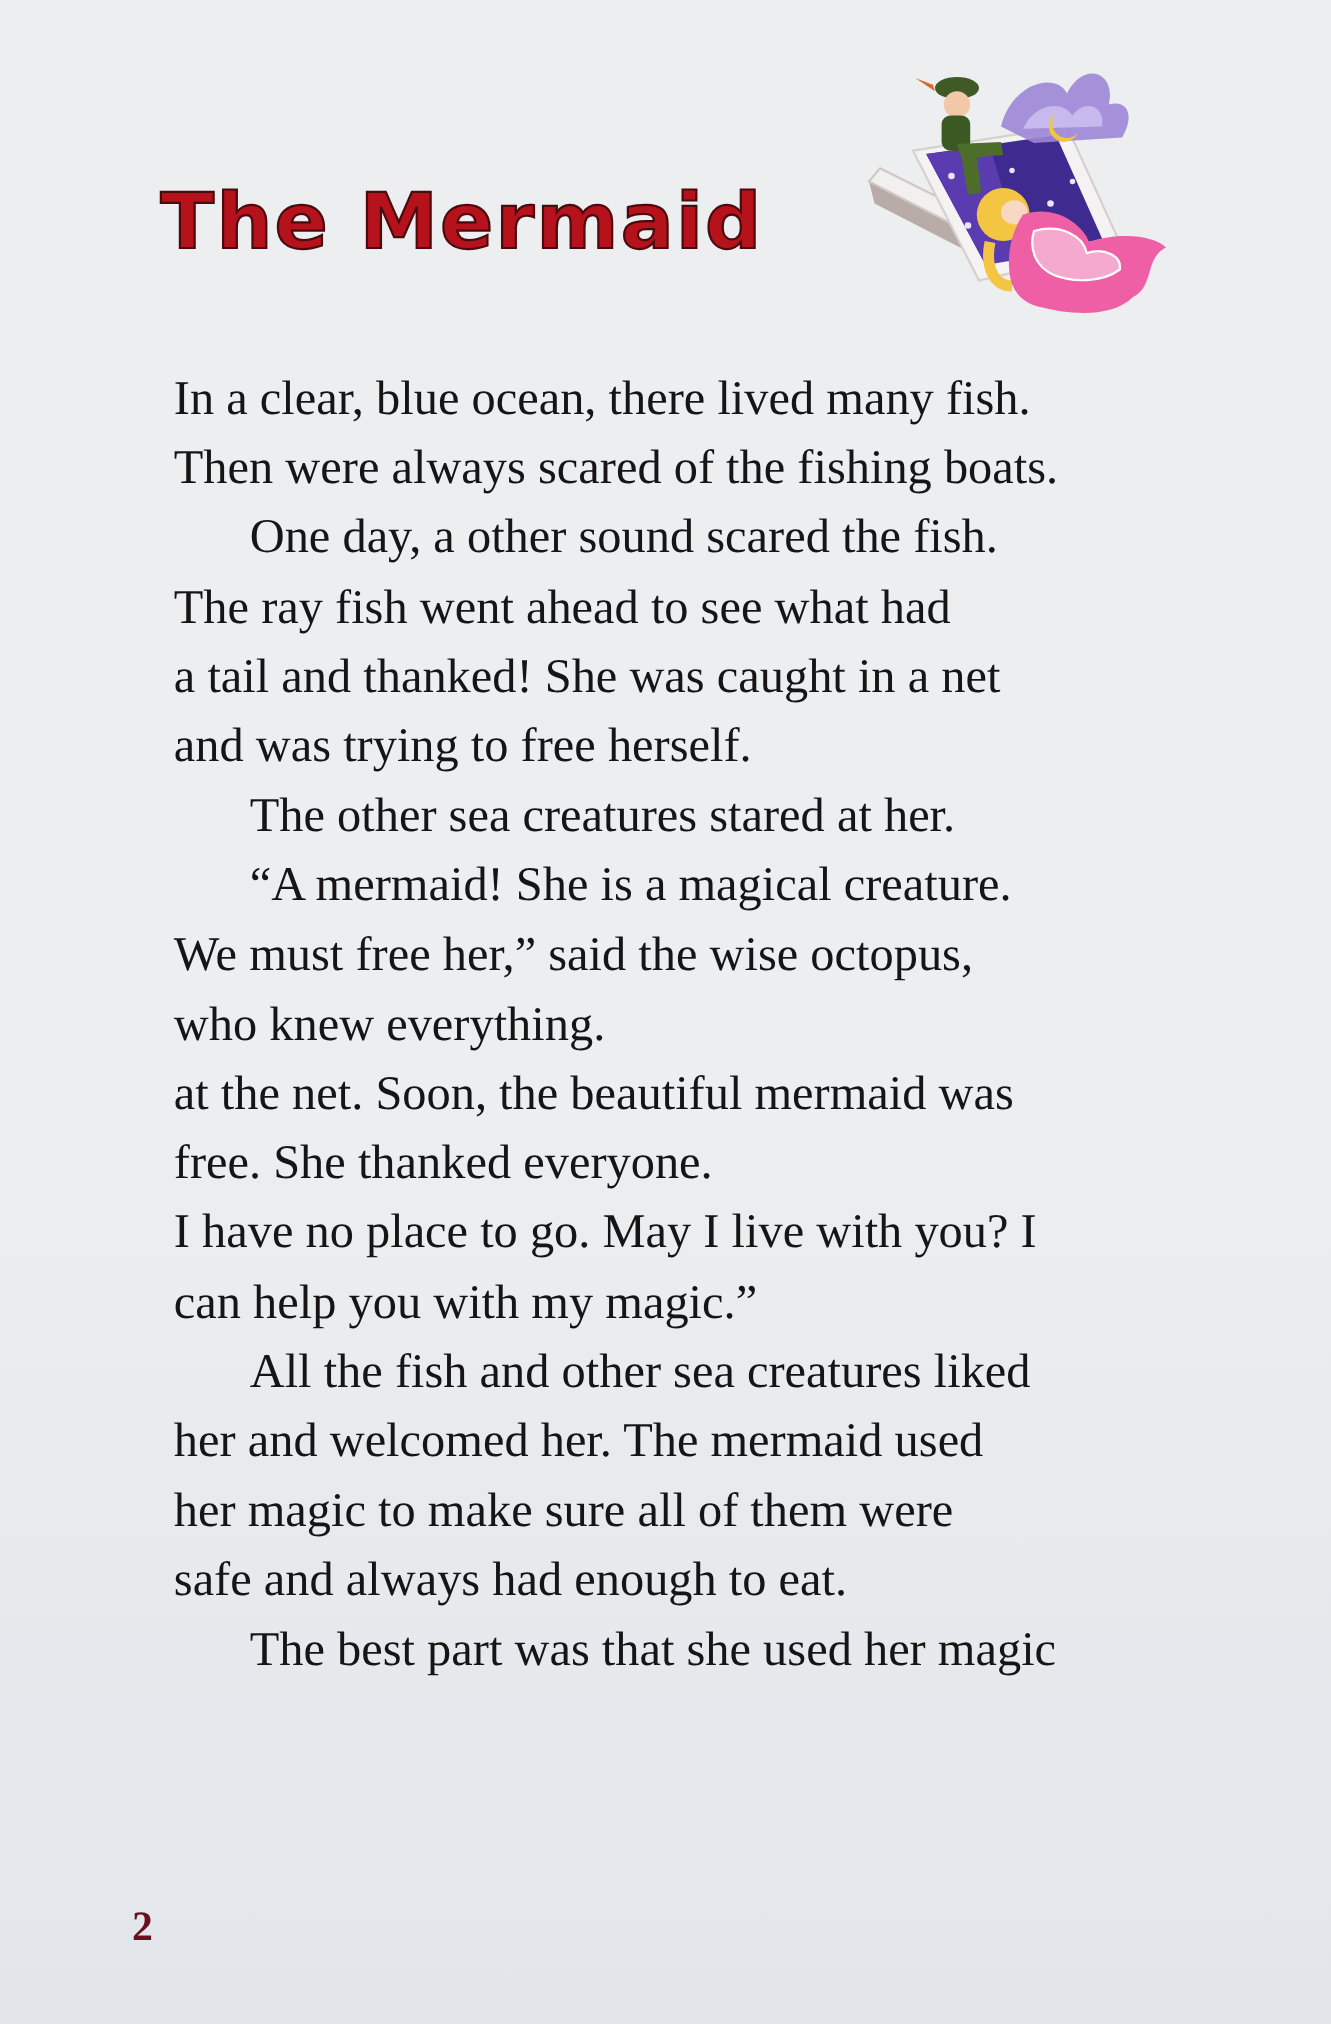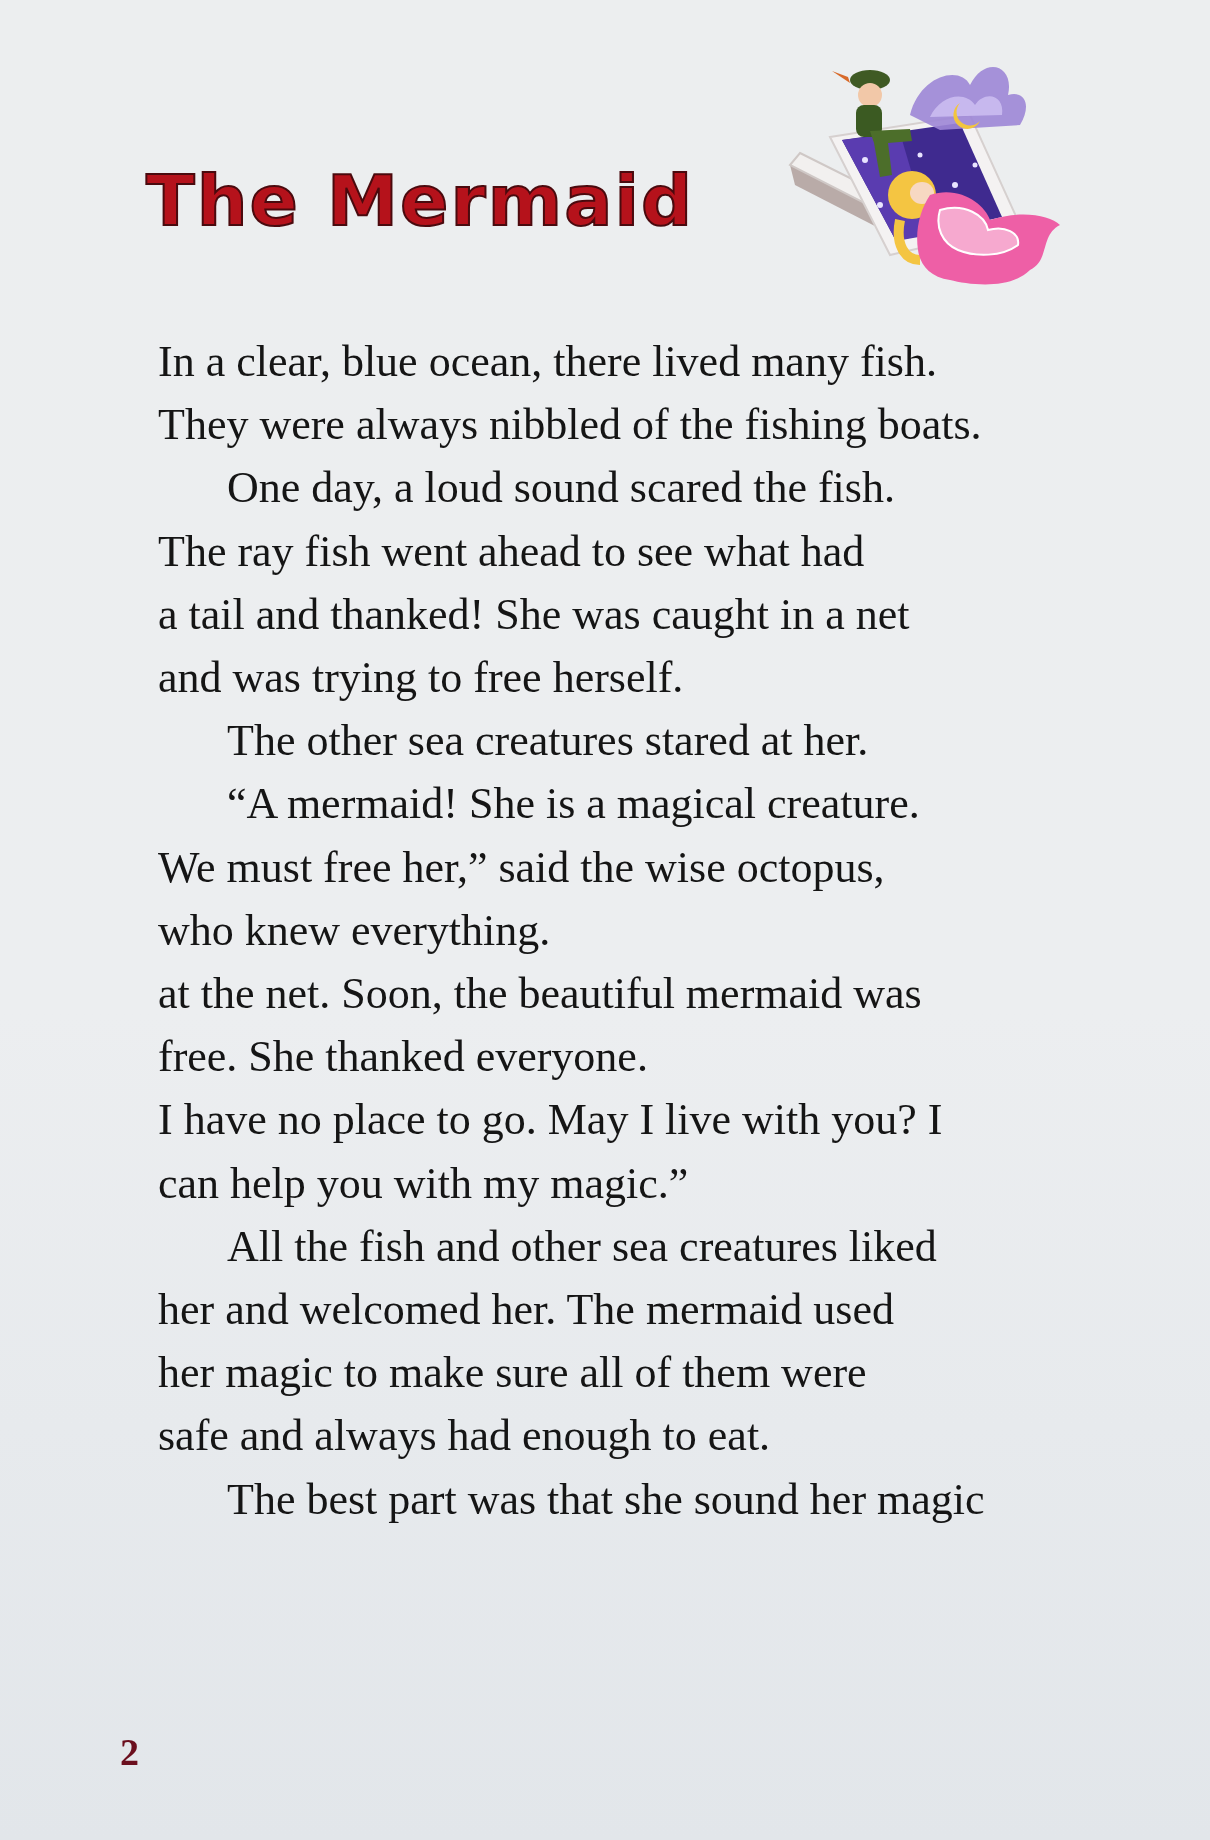--- a/index.html
+++ b/index.html
@@ -75,35 +75,35 @@
       <ellipse cx="152" cy="148" rx="12" ry="11" fill="#f7d8c2"></ellipse>
       <path d="M130,175 C125,200 135,215 150,215" stroke="#f4c542" stroke-width="10" fill="none"></path>
 
       <path d="M160,150 C190,140 215,160 220,175 C250,165 280,170 290,180 C270,190 280,215 260,225 C240,245 200,240 180,235 C160,232 150,220 148,205 C145,185 150,165 160,150 Z" fill="#ee5fa6"></path>
       <path d="M170,165 C195,158 215,170 218,185 C235,180 250,188 248,200 C232,212 205,212 188,205 C172,198 165,182 170,165 Z" fill="#f6a9cf" stroke="#ffffff" stroke-width="2"></path>
     </svg>
   </div>
 
   <div class="story">
     <span class="line">In a clear, blue ocean, there lived many fish.</span>
-    <span class="line">They were always nibbled of the fishing boats.</span>
-    <span class="line indent">One day, a loud sound scared the fish.</span>
+    <span class="line">Then were always scared of the fishing boats.</span>
+    <span class="line indent">One day, a other sound scared the fish.</span>
     <span class="line">The ray fish went ahead to see what had</span>
     <span class="line">a tail and thanked! She was caught in a net</span>
     <span class="line">and was trying to free herself.</span>
     <span class="line indent">The other sea creatures stared at her.</span>
     <span class="line indent">“A mermaid! She is a magical creature.</span>
     <span class="line">We must free her,” said the wise octopus,</span>
     <span class="line">who knew everything.</span>
     <span class="line">at the net. Soon, the beautiful mermaid was</span>
     <span class="line">free. She thanked everyone.</span>
     <span class="line">I have no place to go. May I live with you? I</span>
     <span class="line">can help you with my magic.”</span>
     <span class="line indent">All the fish and other sea creatures liked</span>
     <span class="line">her and welcomed her. The mermaid used</span>
     <span class="line">her magic to make sure all of them were</span>
     <span class="line">safe and always had enough to eat.</span>
-    <span class="line indent">The best part was that she sound her magic</span>
+    <span class="line indent">The best part was that she used her magic</span>
   </div>
 
   <div class="page-number">2</div>
 
 </div>
 
 </body></html>

